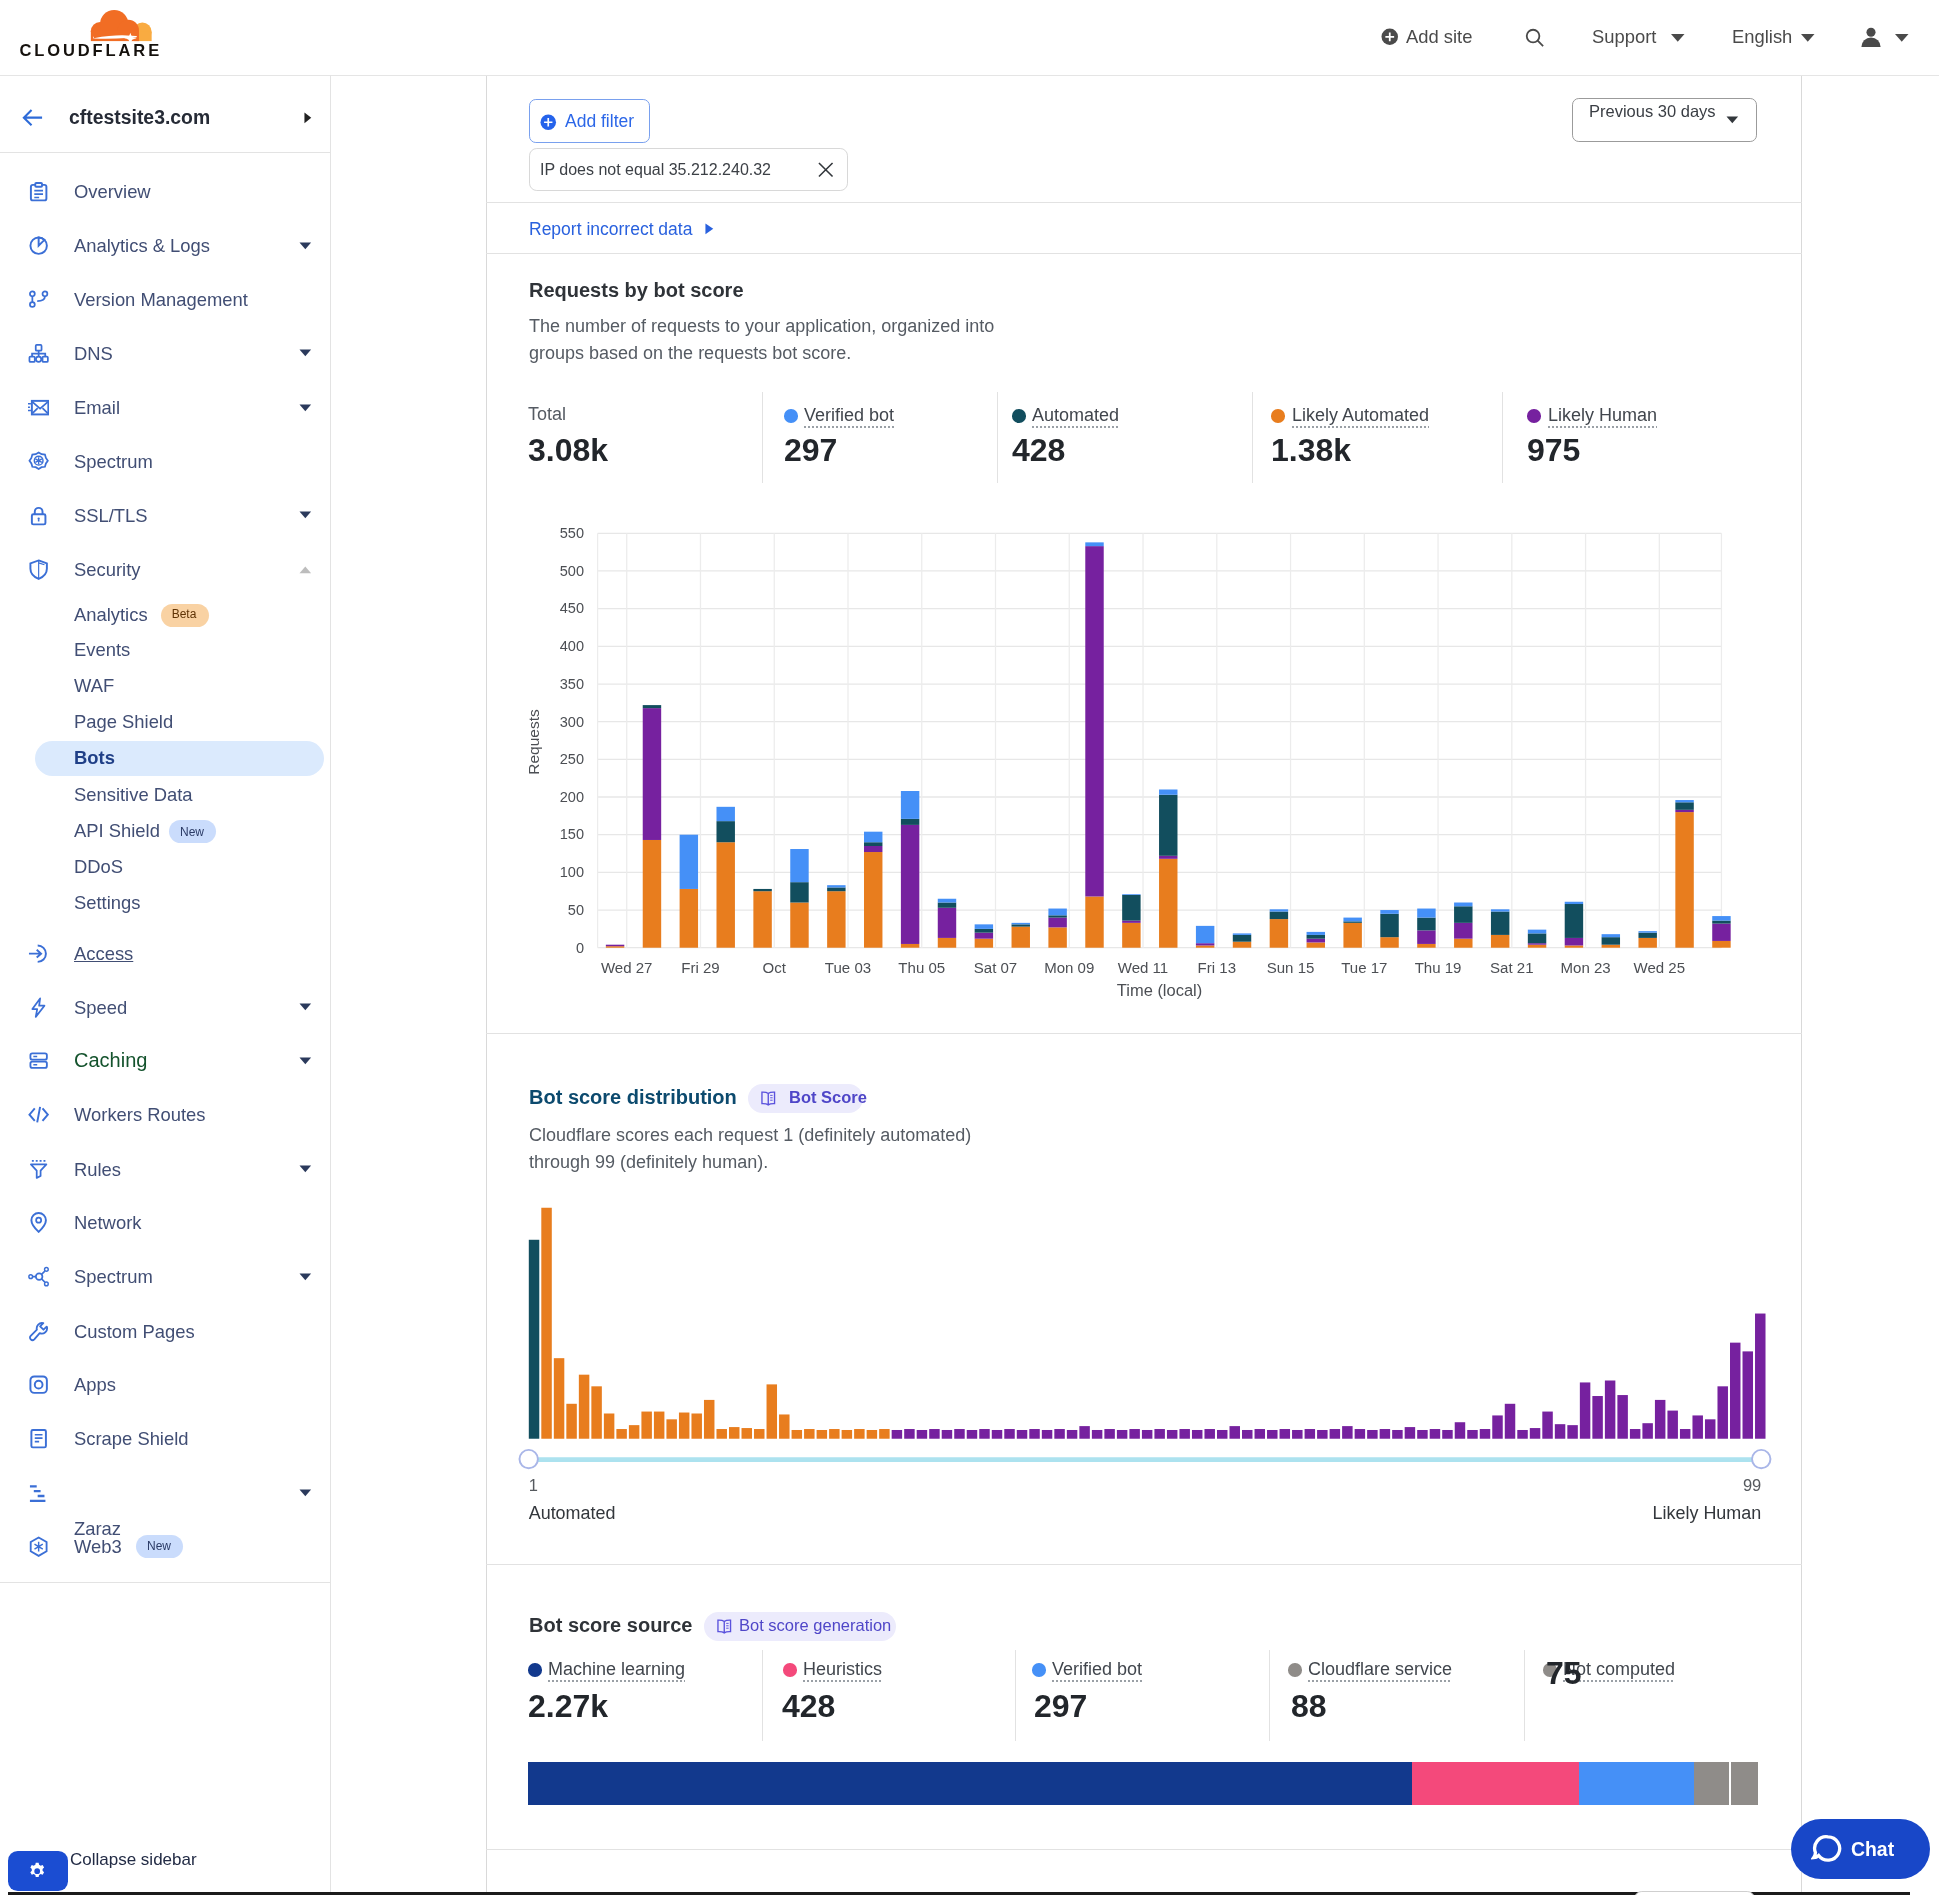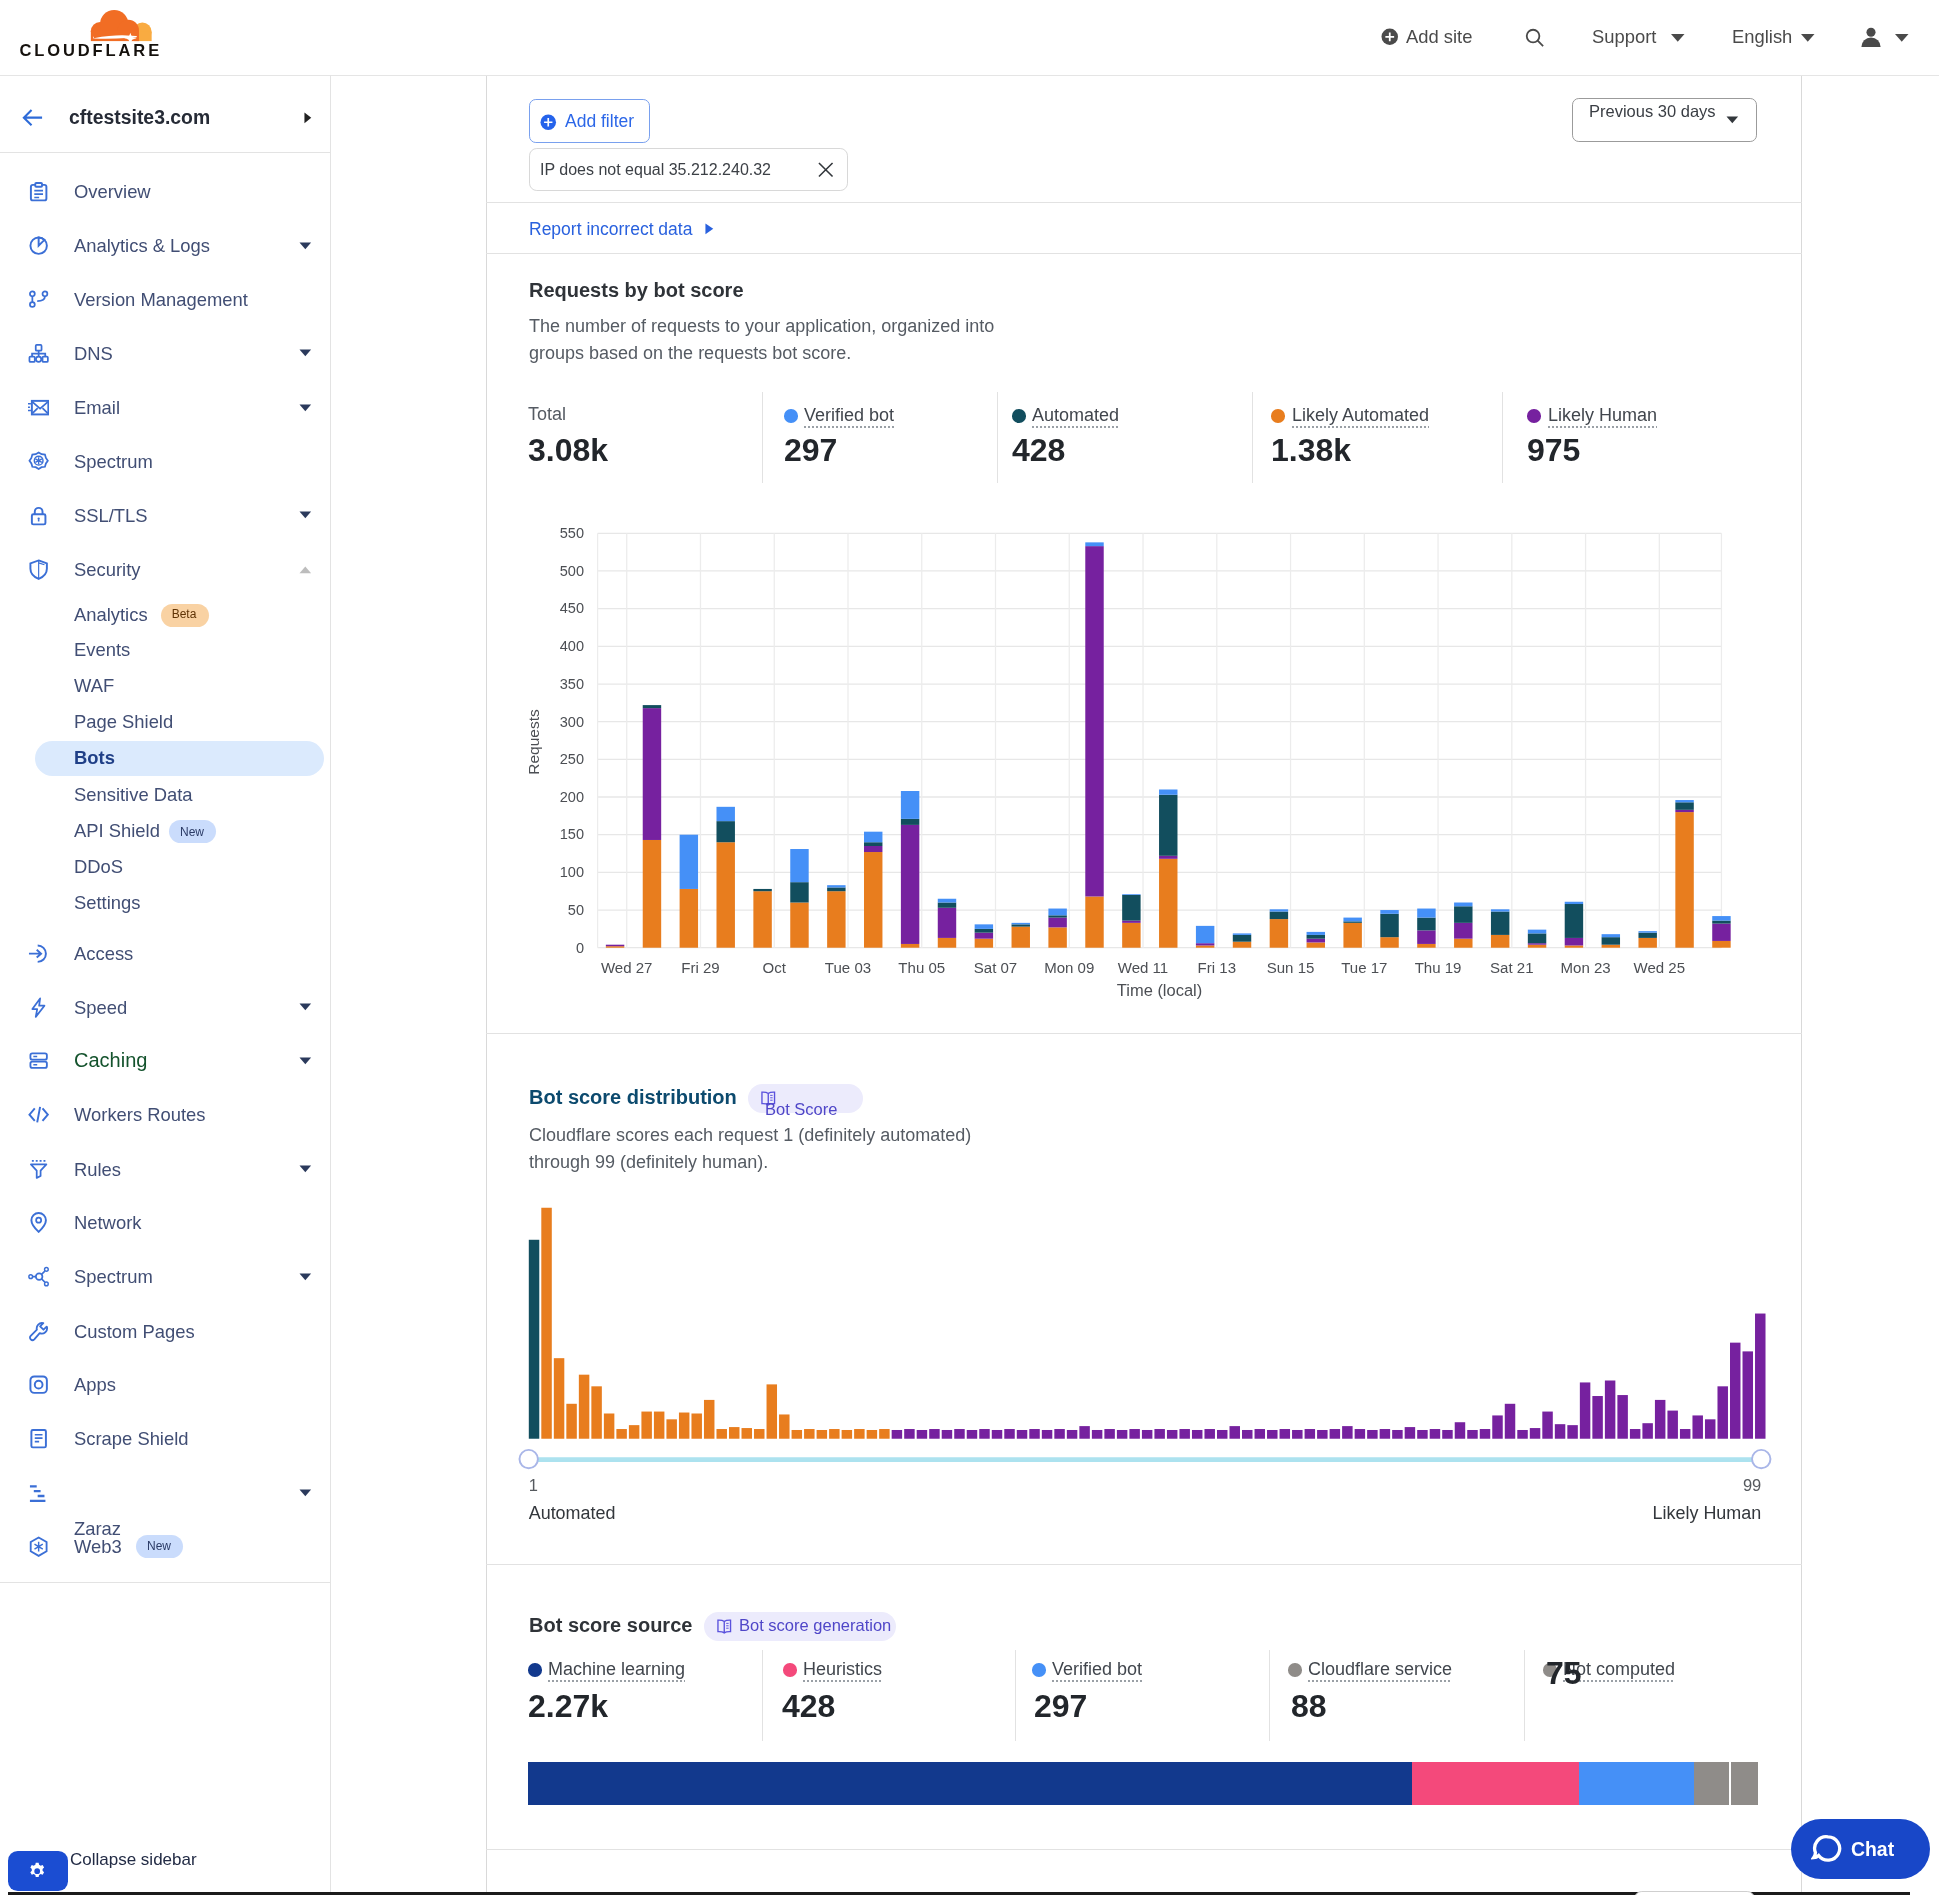--- a/index.html
+++ b/index.html
@@ -128,21 +128,21 @@
 <div style="position:absolute;top:784px;font-size:18.4px;line-height:21.3px;color:#414E74;font-weight:400;white-space:nowrap;left:74px;">Sensitive Data</div>
 <div style="position:absolute;top:820px;font-size:18.4px;line-height:21.3px;color:#414E74;font-weight:400;white-space:nowrap;left:74px;">API Shield</div>
 <div style="position:absolute;left:169px;top:820px;width:47px;height:23px;background:#CADCFC;border-radius:11.6px;"></div>
 <div style="position:absolute;top:825px;font-size:12px;line-height:14.6px;color:#2B3B66;font-weight:400;white-space:nowrap;left:163px;width:58px;text-align:center;">New</div>
 <div style="position:absolute;top:856px;font-size:18.4px;line-height:21.3px;color:#414E74;font-weight:400;white-space:nowrap;left:74px;">DDoS</div>
 <div style="position:absolute;top:892px;font-size:18.4px;line-height:21.3px;color:#414E74;font-weight:400;white-space:nowrap;left:74px;">Settings</div>
 <svg style="left:28px;top:943px" width="21.3" height="21.3" viewBox="0 0 22 22">
       <path d="M10 2.5 a8.5 8.5 0 1 1 0 17" fill="none" stroke="#3B6FD6" stroke-width="2"></path>
       <path d="M1 11 h12 M9 7 l4.5 4 L9 15" fill="none" stroke="#3B6FD6" stroke-width="2"></path>
     </svg>
-<div style="position:absolute;top:943px;font-size:18.4px;line-height:21.3px;color:#414E74;font-weight:400;white-space:nowrap;left:74px;">Access</div>
+<div style="position:absolute;top:943px;font-size:18.4px;line-height:21.3px;color:#414E74;font-weight:400;white-space:nowrap;left:74px;text-decoration:underline;">Access</div>
 <svg style="left:28px;top:997px" width="21.3" height="21.3" viewBox="0 0 22 22">
       <path d="M12.5 1.5 L4.5 12.5 h5 L8 20.5 L17 9 h-5.5 z" fill="none" stroke="#3B6FD6" stroke-width="1.8" stroke-linejoin="round"></path>
     </svg>
 <div style="position:absolute;top:997px;font-size:18.4px;line-height:21.3px;color:#414E74;font-weight:400;white-space:nowrap;left:74px;">Speed</div>
 <svg style="left:298px;top:1002px" width="14.6" height="9.7" viewBox="0 0 15 10">
       <path d="M1.5 1.5 L7.5 8.5 L13.5 1.5 z" fill="#2B3A5C"></path>
     </svg>
 <svg style="left:28px;top:1050px" width="21.3" height="21.3" viewBox="0 0 22 22">
       <rect x="2.5" y="3.5" width="17" height="6.5" rx="2" fill="none" stroke="#3B6FD6" stroke-width="1.9"></rect>
       <rect x="2.5" y="12" width="17" height="6.5" rx="2" fill="none" stroke="#3B6FD6" stroke-width="1.9"></rect>
@@ -425,21 +425,21 @@
       <text x="1209" y="482" text-anchor="middle" font-size="15.5" fill="#4C4F54">Wed 25</text>
       <text x="694" y="506" text-anchor="middle" font-size="17" fill="#4C4F54">Time (local)</text>
       <text x="55" y="244" text-anchor="middle" font-size="16" fill="#4C4F54" transform="rotate(-90 55 244)">Requests</text>
     </svg>
 <div style="position:absolute;top:1086px;font-size:20px;line-height:23px;color:#0c4a6e;font-weight:700;white-space:nowrap;left:529px;">Bot score distribution</div>
 <div style="position:absolute;left:748px;top:1084px;width:115px;height:29px;background:#ECEBFC;border-radius:14.6px;"></div>
 <svg style="left:760px;top:1091px" width="16.5" height="15.5" viewBox="0 0 17 16">
 <path d="M8.5 2.5 Q6.5 1 2 1.2 V13 q4.5-.2 6.5 1.3 Q10.5 12.8 15 13 V1.2 Q10.5 1 8.5 2.5 z M8.5 2.5 V14.3" fill="none" stroke="#5A51DD" stroke-width="1.4"></path>
 <path d="M10.5 4.5h2.5M10.5 7h2.5M10.5 9.5h2.5" stroke="#5A51DD" stroke-width="1"></path>
     </svg>
-<div style="position:absolute;top:1088px;font-size:16.5px;line-height:19.4px;color:#4F46C8;font-weight:400;white-space:nowrap;left:765px;margin-top:12px;">Bot Score</div>
+<div style="position:absolute;top:1088px;font-size:16.5px;line-height:19.4px;color:#4F46C8;font-weight:700;white-space:nowrap;left:789px;">Bot Score</div>
 <div style="position:absolute;top:1125px;font-size:18px;line-height:21.3px;color:#555B63;font-weight:400;white-space:nowrap;left:529px;">Cloudflare scores each request 1 (definitely automated)</div>
 <div style="position:absolute;top:1152px;font-size:18px;line-height:21.3px;color:#555B63;font-weight:400;white-space:nowrap;left:529px;">through 99 (definitely human).</div>
 <svg style="left:486px;top:1194px" width="1316" height="340" viewBox="0 0 1356 350">
       <rect x="44.10" y="47" width="10.8" height="205" fill="#124E5E"></rect>
       <rect x="56.99" y="14" width="10.8" height="238" fill="#E87D1E"></rect>
       <rect x="69.89" y="169" width="10.8" height="83" fill="#E87D1E"></rect>
       <rect x="82.78" y="216" width="10.8" height="36" fill="#E87D1E"></rect>
       <rect x="95.67" y="186" width="10.8" height="66" fill="#E87D1E"></rect>
       <rect x="108.56" y="198" width="10.8" height="54" fill="#E87D1E"></rect>
       <rect x="121.46" y="226" width="10.8" height="26" fill="#E87D1E"></rect>

